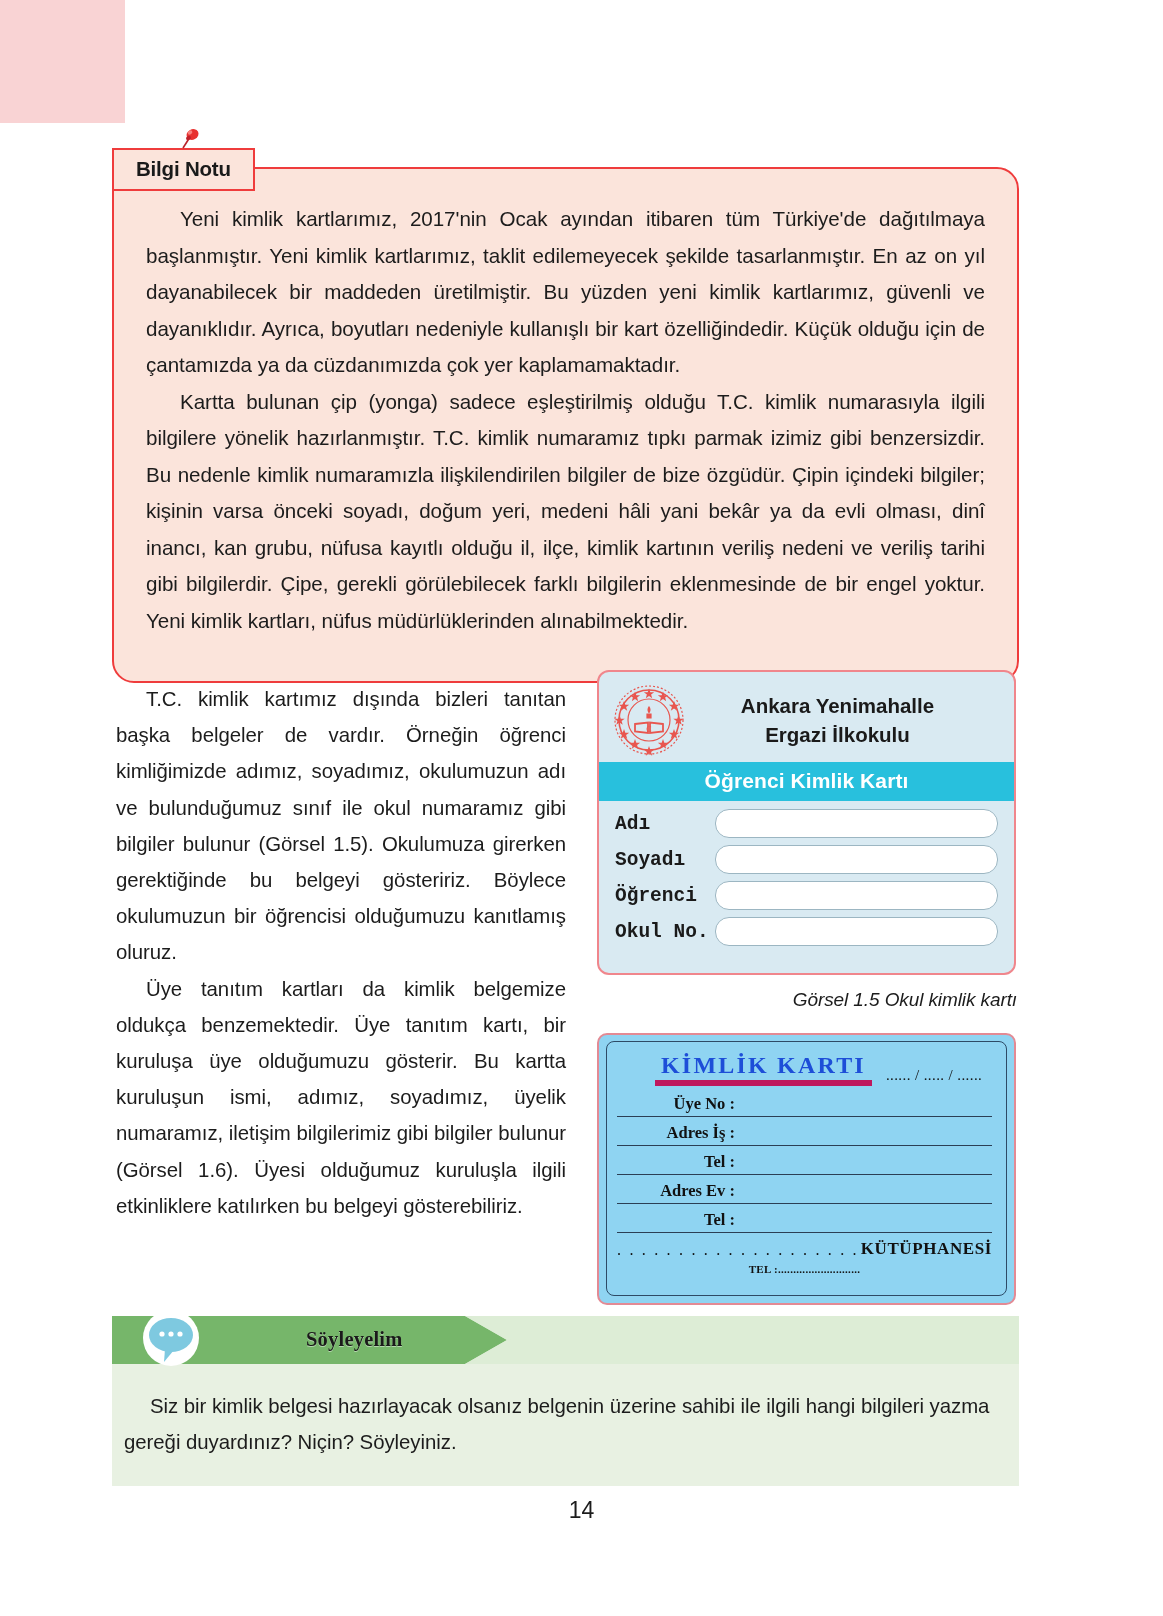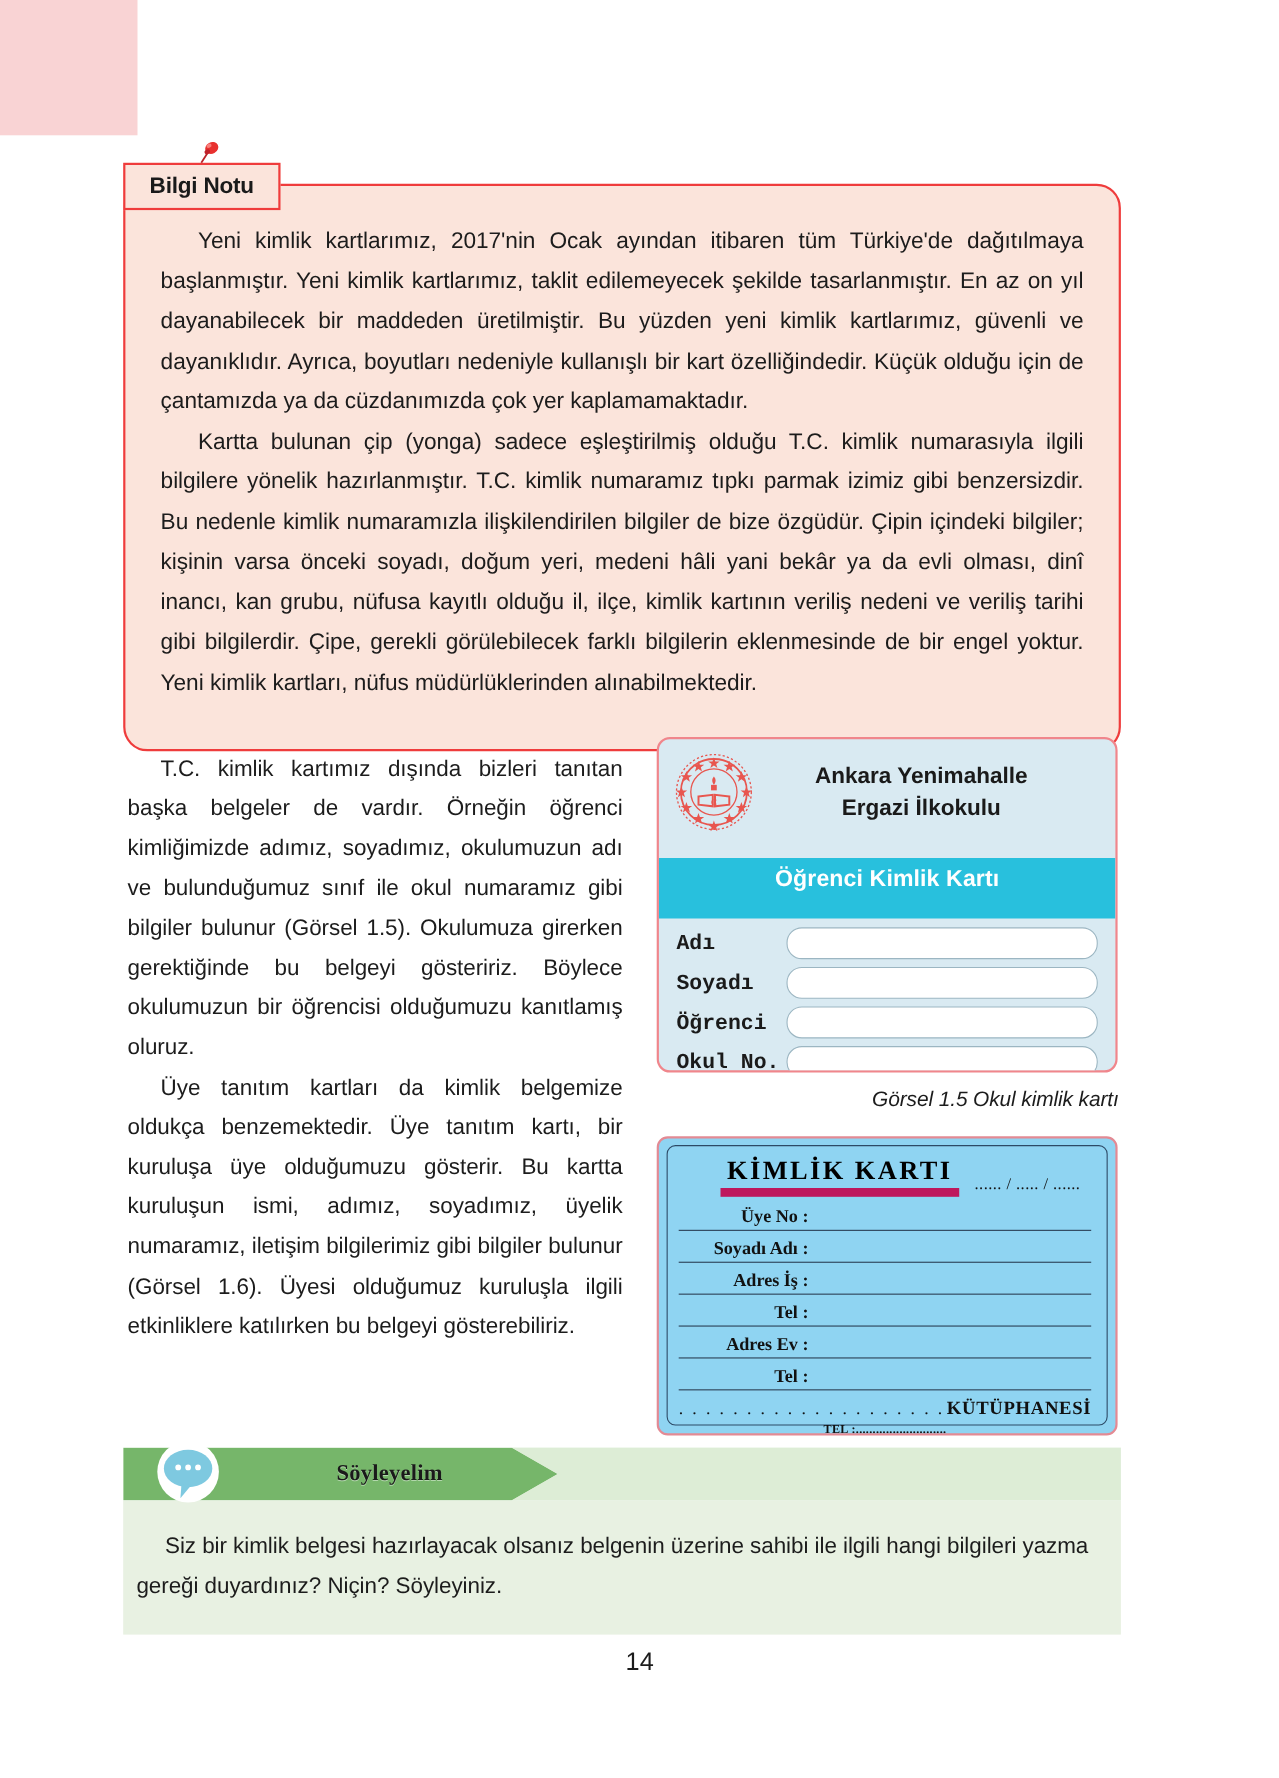--- a/index.html
+++ b/index.html
@@ -116,23 +116,22 @@
     line-height: 29px;
     color: #1a1a1a;
     padding-right: 18px;
   }
   .sc-banner {
     background: #28c0dd;
     color: #ffffff;
     font-size: 21px;
     font-weight: bold;
     text-align: center;
-    padding: 7px 0 24px 0;
+    padding: 7px 0 8px 0;
     letter-spacing: 0.1px;
-    margin-top: 18px;
   }
   .sc-rows { padding: 8px 16px 0 16px; }
   .sc-row {
     display: flex;
     align-items: center;
     margin-bottom: 7px;
     font-family: Liberation Mono, monospace;
   }
   .sc-row-label {
     font-size: 19.5px;
@@ -186,23 +185,23 @@
     box-sizing: border-box;
   }
   .lc-title-row {
     display: flex;
     align-items: flex-end;
     margin-bottom: 2px;
   }
   .lc-title {
     font-size: 24px;
     font-weight: bold;
-    color: #000000;
+    color: #1d4ed8;
     letter-spacing: 2.2px;
-    border-bottom: 8px solid #be185d;
+    border-bottom: 6px solid #be185d;
     padding: 0 6px 1px 6px;
     margin-left: 38px;
   }
   .lc-date {
     font-size: 15px;
     color: #111;
     margin-left: 14px;
     padding-bottom: 2px;
     letter-spacing: 0.4px;
   }
@@ -403,24 +402,20 @@
     <div class="lc-inner">
       <div class="lc-title-row">
         <span class="lc-title">KİMLİK KARTI</span>
         <span class="lc-date">...... / ..... / ......</span>
       </div>
       <div class="lc-line">
         <span class="lc-line-label">Üye No :</span>
         <span class="lc-line-fill"></span>
       </div>
       <div class="lc-line">
-        <span class="lc-line-label">Soyadı Adı :</span>
-        <span class="lc-line-fill"></span>
-      </div>
-      <div class="lc-line">
         <span class="lc-line-label">Adres İş :</span>
         <span class="lc-line-fill"></span>
       </div>
       <div class="lc-line">
         <span class="lc-line-label">Tel :</span>
         <span class="lc-line-fill"></span>
       </div>
       <div class="lc-line">
         <span class="lc-line-label">Adres Ev :</span>
         <span class="lc-line-fill"></span>

